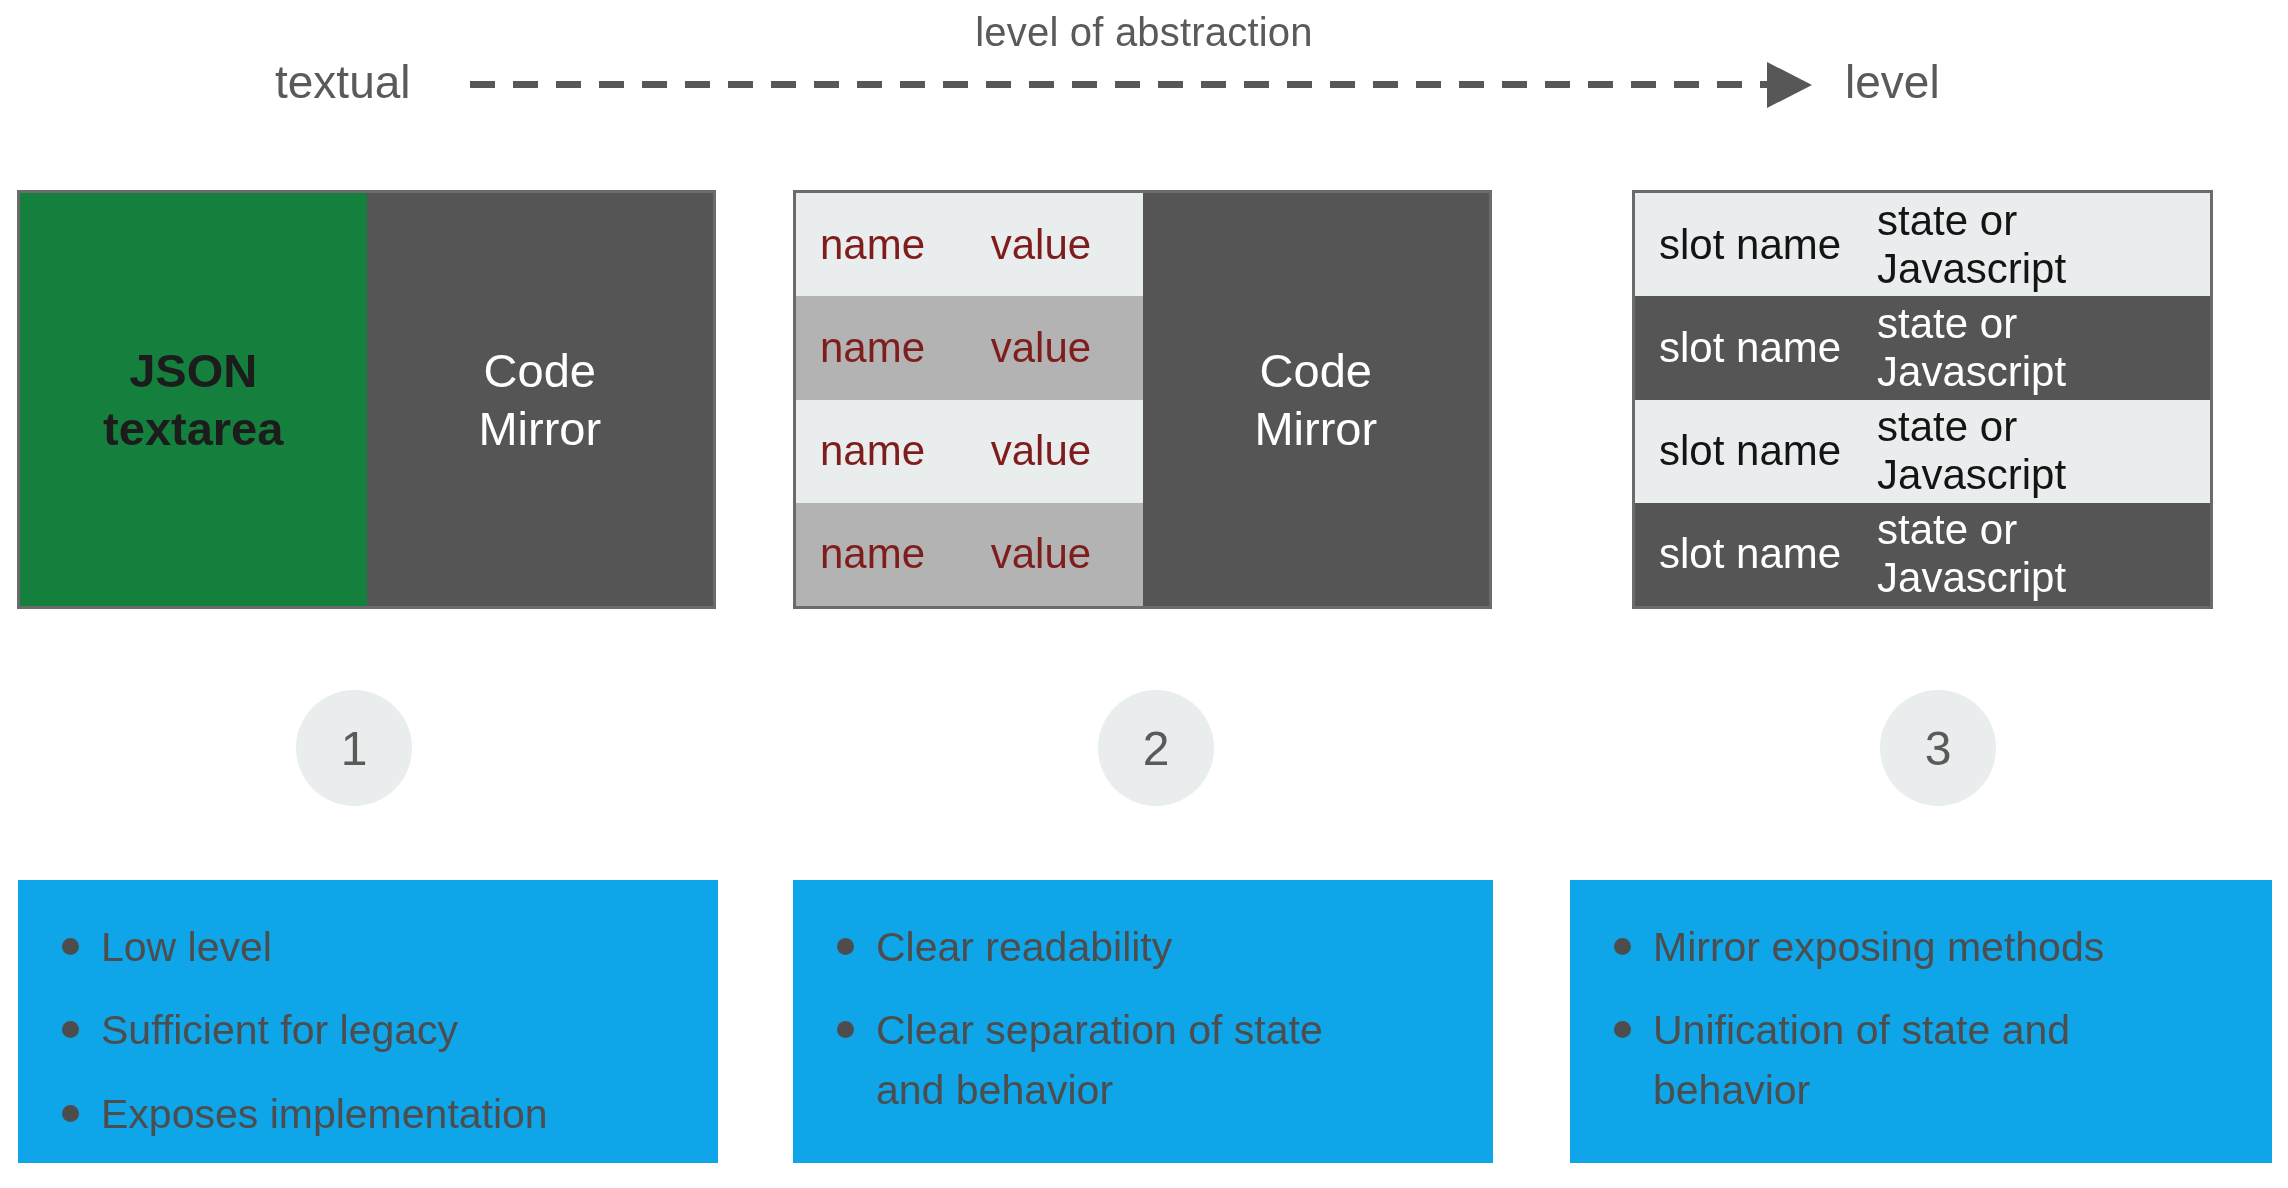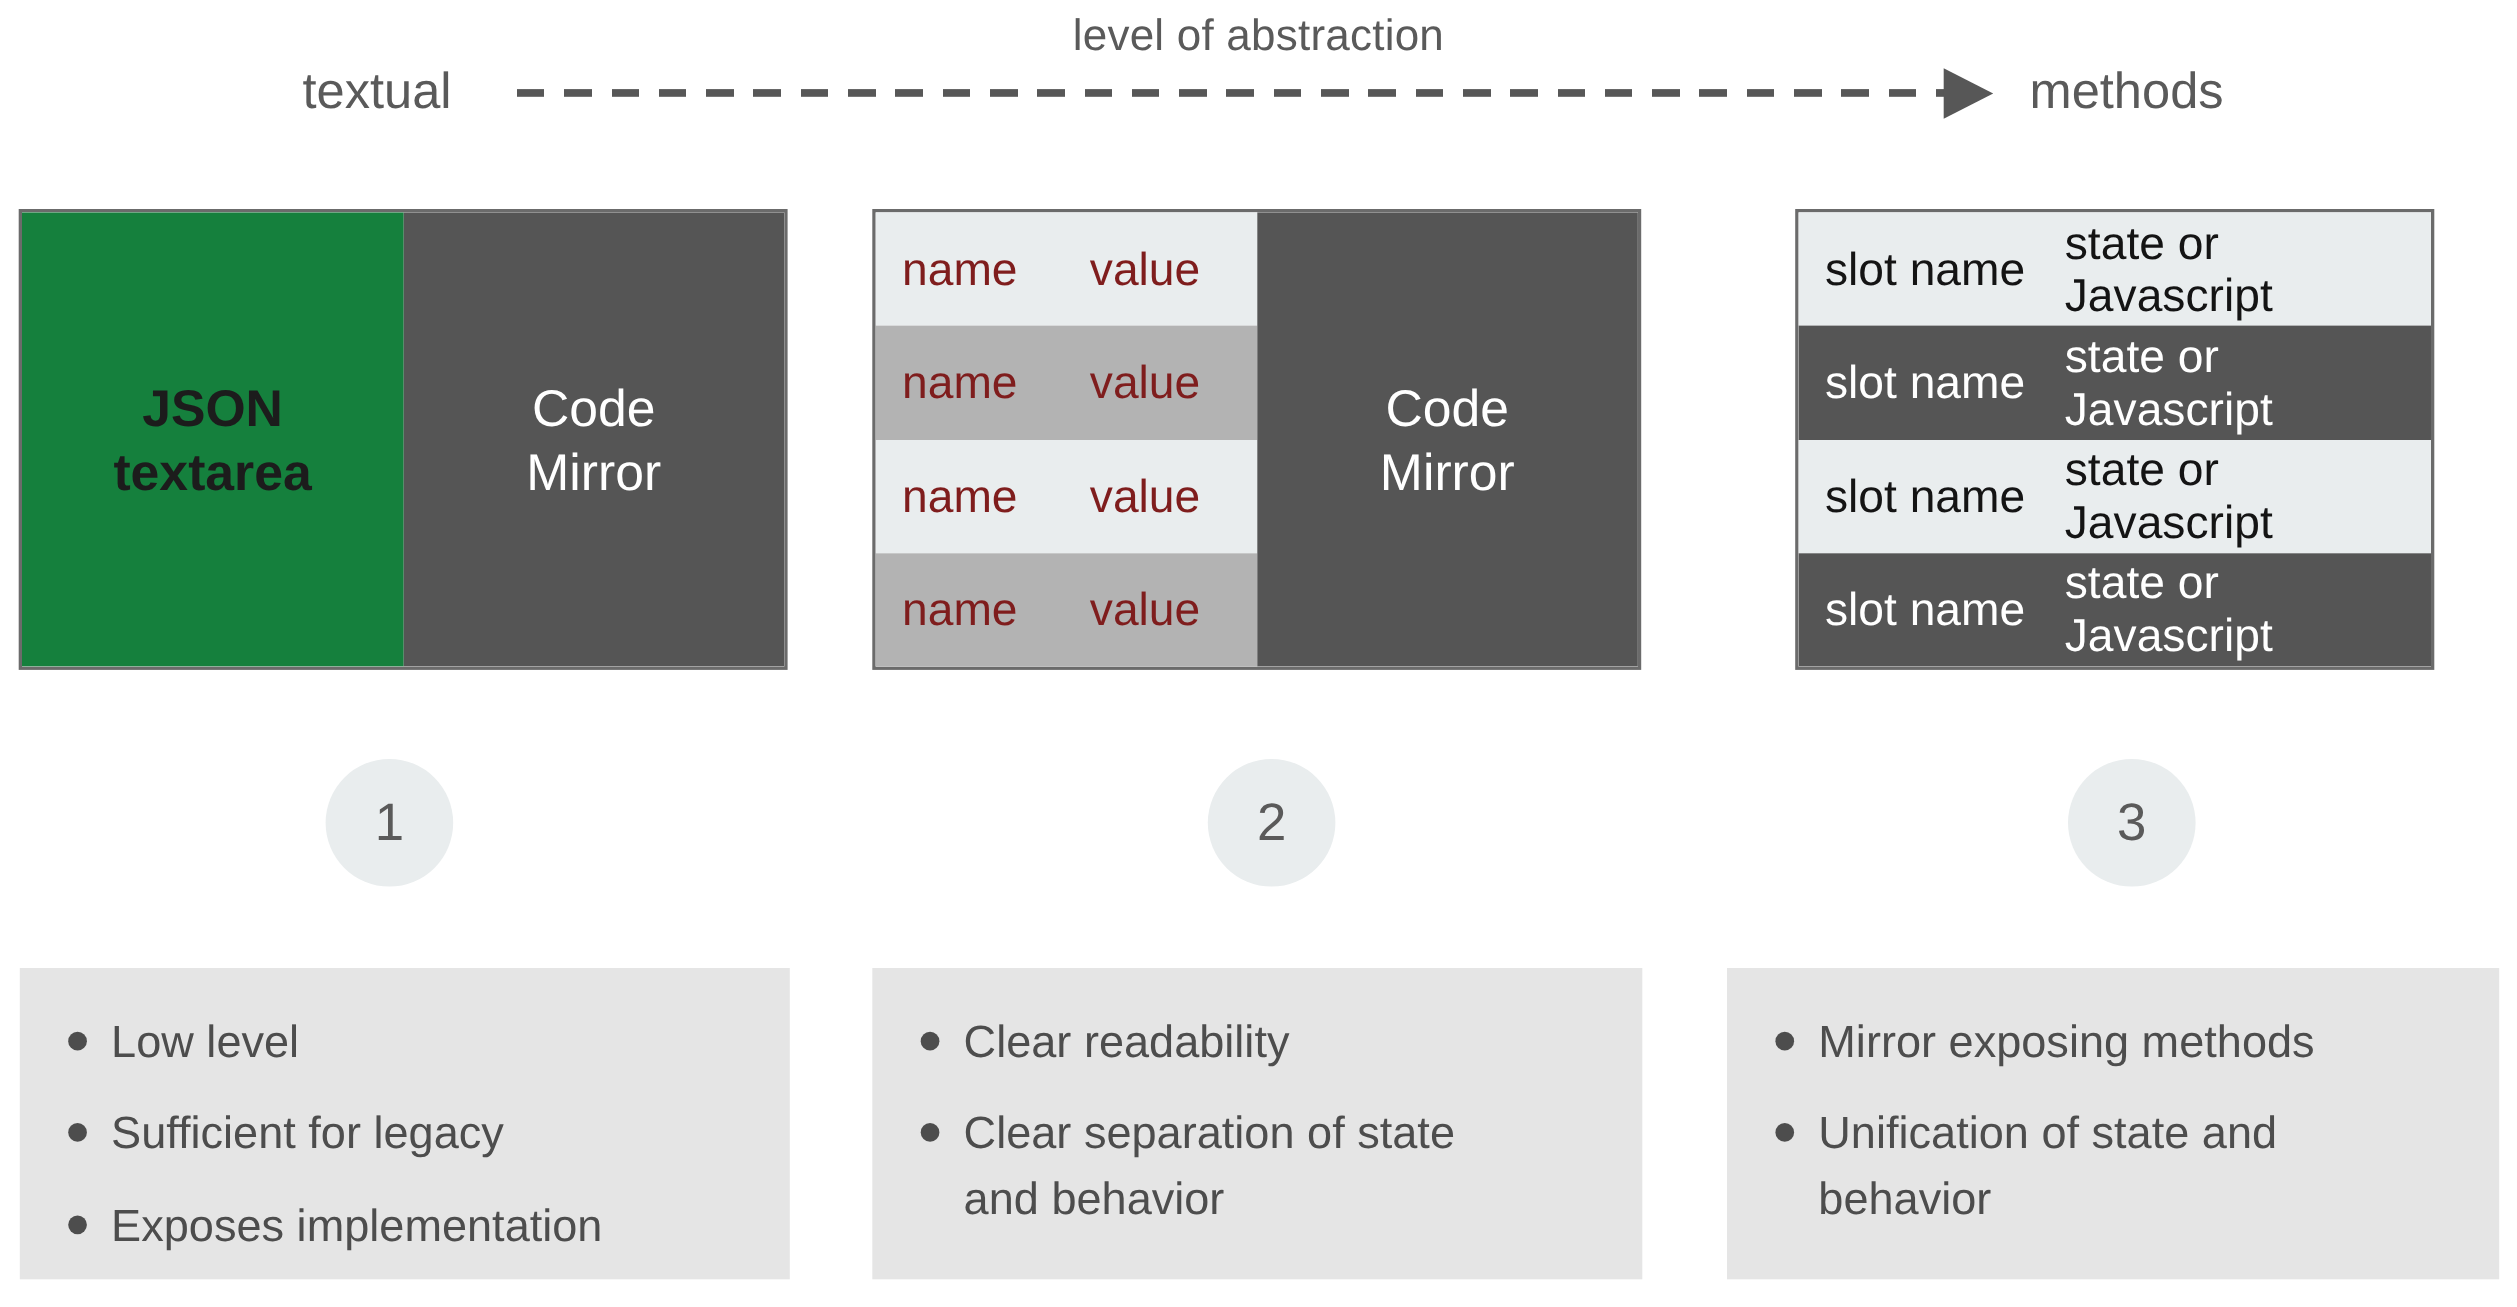--- a/index.html
+++ b/index.html
@@ -187,21 +187,21 @@
     position: absolute;
     left: 0;
     top: 880px;
     width: 2288px;
     height: 285px;
   }
   .benefit-box {
     position: absolute;
     top: 0;
     height: 283px;
-    background: #e5e5e5;
+    background: #0ea5e9;
     box-sizing: border-box;
     padding: 38px 30px 0 44px;
   }
   #benefits-1 { left: 18px;   width: 700px; }
   #benefits-2 { left: 793px;  width: 700px; }
   #benefits-3 { left: 1570px; width: 702px; }
 
   .benefit-item {
     display: flex;
     flex-direction: row;
@@ -226,21 +226,21 @@
   }
 </style>
 </head>
 <body>
 
 <div class="axis-area">
   <div class="axis-caption">level of abstraction</div>
   <div class="axis-label-left">textual</div>
   <div class="axis-line"></div>
   <div class="axis-arrowhead"></div>
-  <div class="axis-label-right">methods</div>
+  <div class="axis-label-right">level</div>
 </div>
 
 <div class="panels">
 
   <div class="panel" id="panel-1">
     <div class="half light">
       <div>
         <div>JSON</div>
         <div>textarea</div>
       </div>

